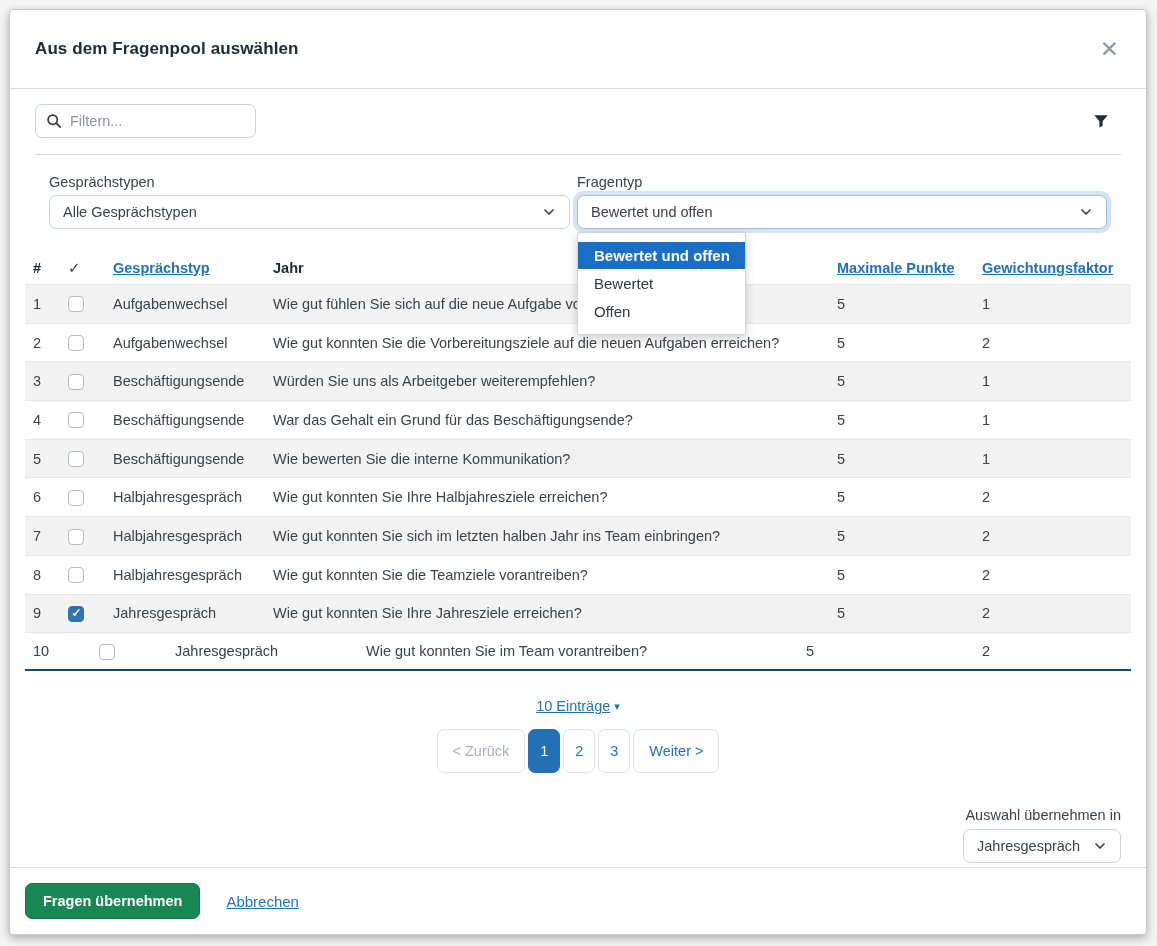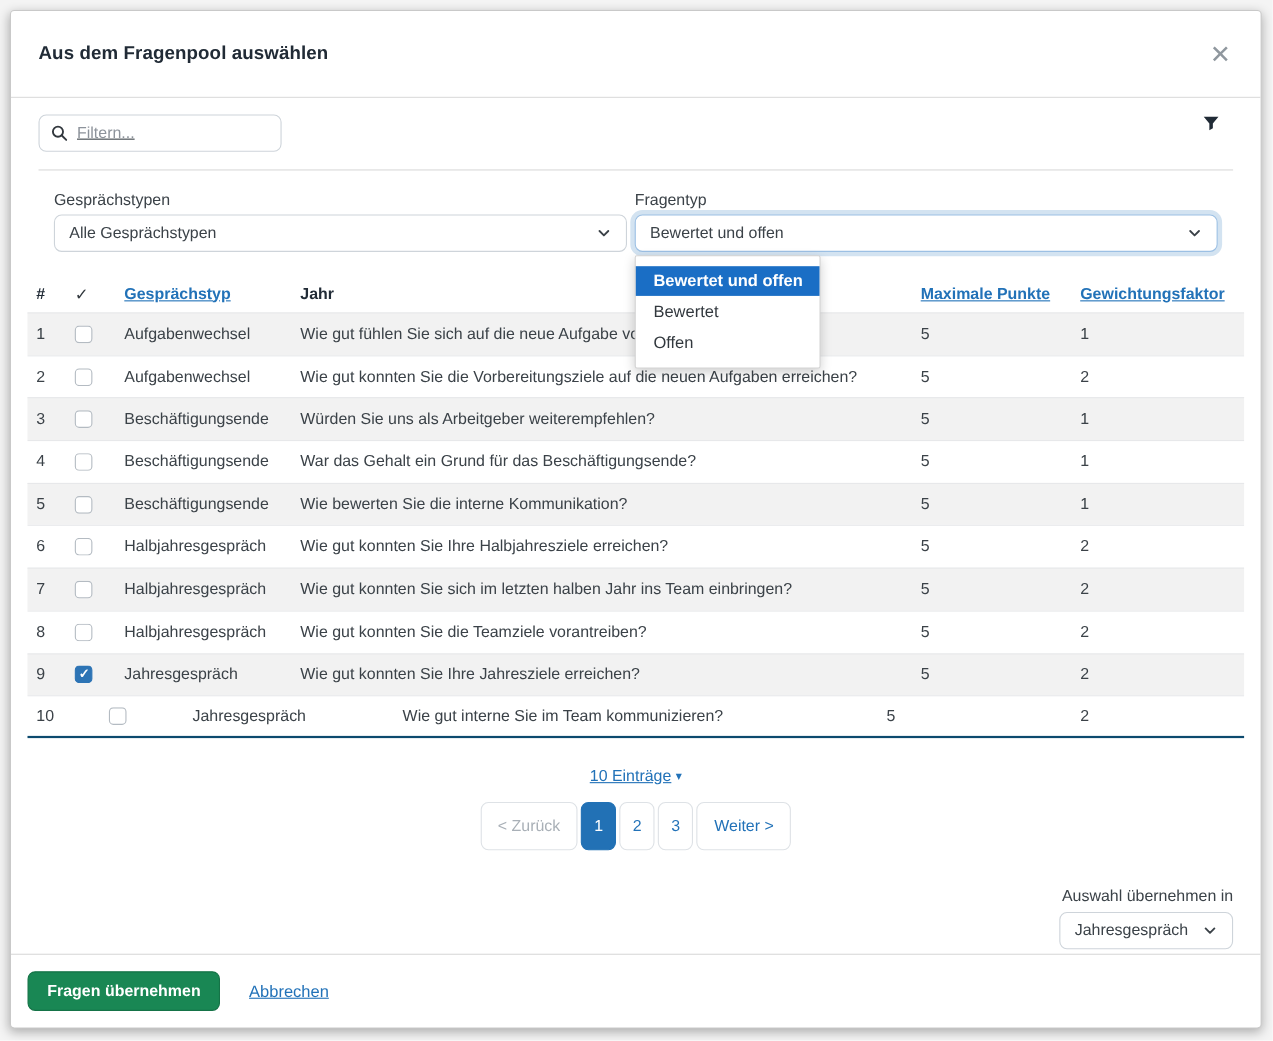--- a/index.html
+++ b/index.html
@@ -21,23 +21,22 @@
     padding:0 25px; border-bottom:1px solid #dcdcdc;gap:16px;
   }
   .modal-title { font-size:17px; font-weight:700; color:#212b36; letter-spacing:.1px; }
   .close-btn {
     background:none; border:none; cursor:pointer; color:#8f979e;
     font-size:23px; line-height:1; padding:2px;
   }
   
   .modal-body { flex:1; padding:0 15px; position:relative; }
   .filter-row {
-    margin-top:15px; display:flex; align-items:flex-start; justify-content:space-between;
+    margin-top:15px; display:flex; align-items:center; justify-content:space-between;
     padding:0 10px 0 10px;
-    text-decoration:underline;
   }
   .search-box {
     width:221px; height:34px; border:1px solid #ced4da; border-radius:7px;
     display:flex; align-items:center; padding:0 10px; background:#fff;
   }
   .search-box svg { flex:0 0 auto; }
   .search-box input {
     border:none; outline:none; flex:1; margin-left:8px; font-size:14.5px;
     font-family:inherit; color:#3b4248; background:transparent;
   }
@@ -257,21 +256,21 @@
             <div class="t-cell c-check"><input type="checkbox" class="cbx" checked="" style=""></div>
             <div class="t-cell c-type">Jahresgespräch</div>
             <div class="t-cell c-question">Wie gut konnten Sie Ihre Jahresziele erreichen?</div>
             <div class="t-cell c-points">5</div>
             <div class="t-cell c-weight">2</div>
           </div>
           <div class="t-row">
             <div class="t-cell c-num">10</div>
             <div class="t-cell c-check"><input type="checkbox" class="cbx" style=""></div>
             <div class="t-cell c-type">Jahresgespräch</div>
-            <div class="t-cell c-question">Wie gut interne Sie im Team kommunizieren?</div>
+            <div class="t-cell c-question">Wie gut konnten Sie im Team vorantreiben?</div>
             <div class="t-cell c-points">5</div>
             <div class="t-cell c-weight">2</div>
           </div>
         </div>
     </div>
 
     <div class="entries-wrap">
       <span class="entries-link">10 Einträge</span><span class="entries-caret">▾</span>
     </div>
 

